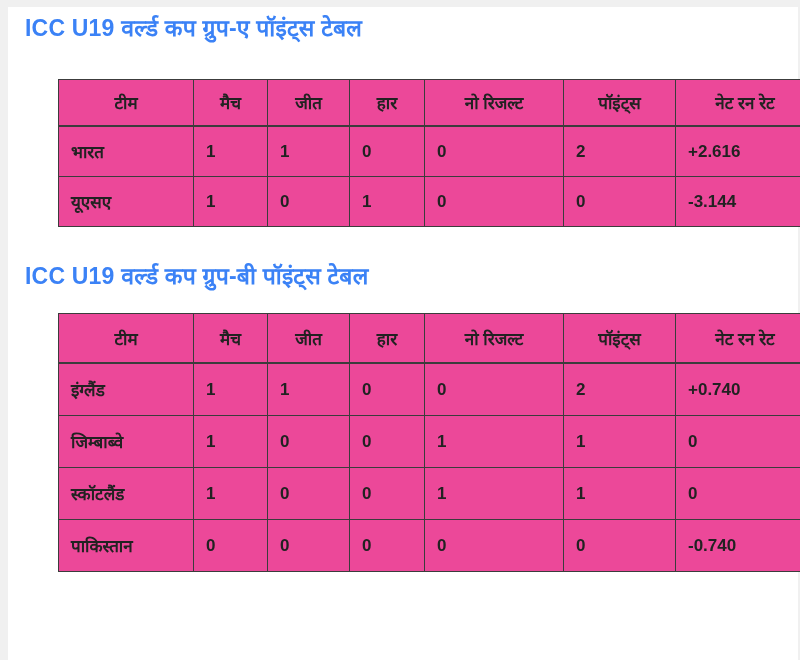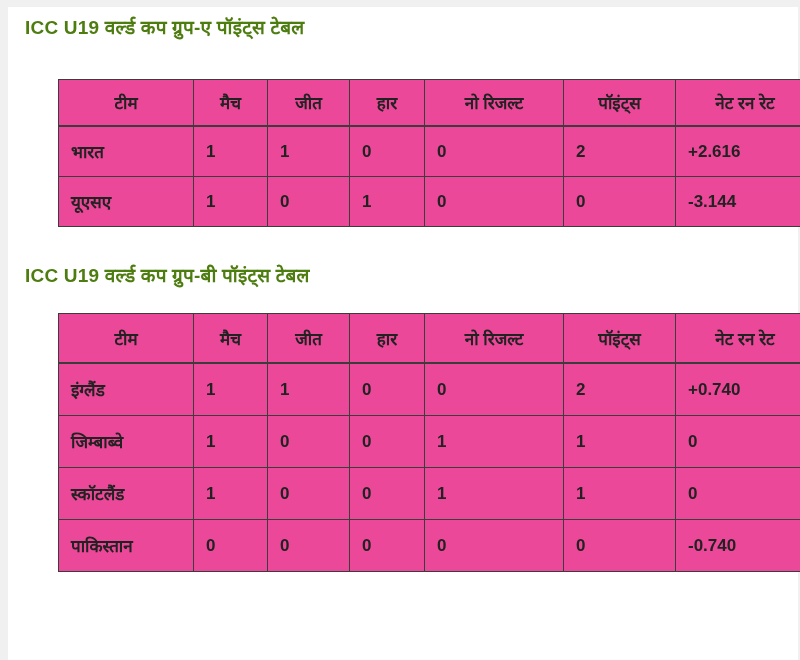--- a/index.html
+++ b/index.html
@@ -25,24 +25,24 @@
     top: 7px;
     left: 8px;
     right: 2px;
     bottom: 0;
     background: #ffffff;
     padding: 8px 0 0 14px;
     box-sizing: border-box;
   }
   .section-title {
     margin: 0 0 0 3px;
-    font-size: 19px;
+    font-size: 23px;
     line-height: 26px;
     font-weight: 700;
-    color: #4d7c0f;
+    color: #3b82f6;
     letter-spacing: 0.2px;
   }
   .title-b {
     margin-top: 36px;
   }
   table.points-table {
     border-collapse: collapse;
     table-layout: fixed;
     width: 756px;
     background: #ec4899;

